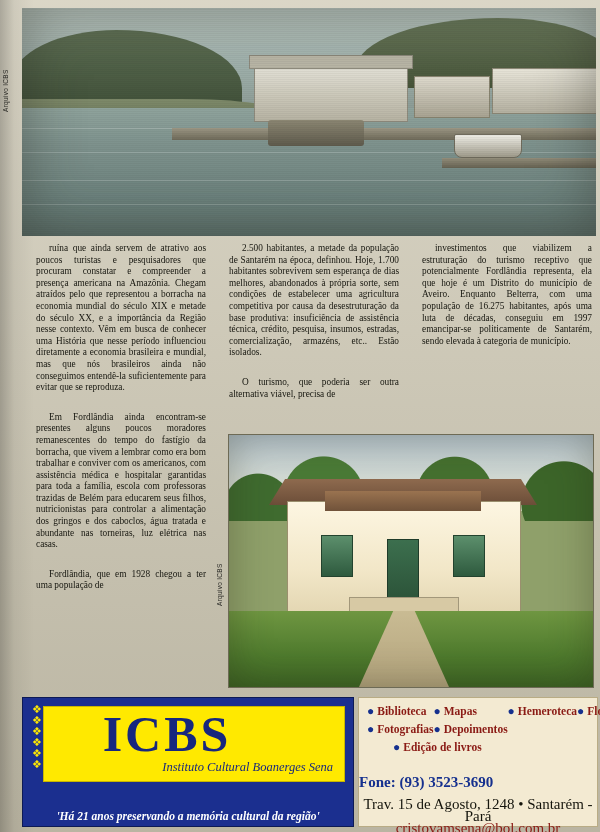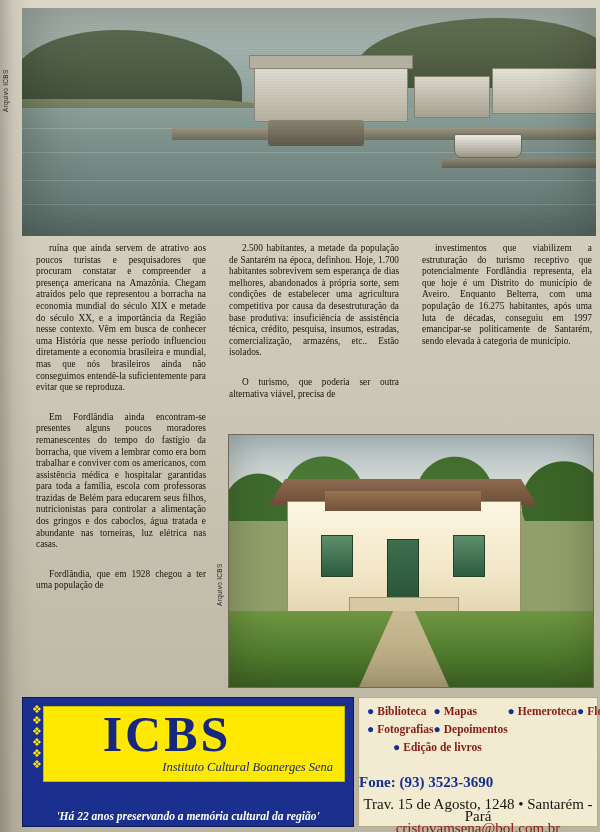--- a/index.html
+++ b/index.html
@@ -417,21 +417,21 @@
     <div class="vign2"></div>
   </div>
   <div class="credit-bottom">Arquivo ICBS</div>
 
   <div class="ad">
     <div class="ad-left">
       <div class="swirl">❖<br>❖<br>❖<br>❖<br>❖<br>❖</div>
       <div class="yellowband"></div>
       <div class="icbs">ICBS</div>
       <div class="icbs-sub">Instituto Cultural Boanerges Sena</div>
-      <div class="tagline">'Há 22 anos preservando a memória cultural da região'</div>
+      <div class="tagline">'Há 21 anos preservando a memória cultural da região'</div>
     </div>
     <div class="ad-right">
       <div class="svcs">
         <div class="svc"><span class="dot">●</span><span>Biblioteca</span></div>
         <div class="svc"><span class="dot">●</span><span>Mapas</span></div>
         <div class="svc"><span class="dot">●</span><span>Hemeroteca</span></div>
         <div class="svc"><span class="dot">●</span><span>Florestal</span></div>
         <div class="svc"><span class="dot">●</span><span>Fotografias</span></div>
         <div class="svc"><span class="dot">●</span><span>Depoimentos</span></div>
         <div class="svc svc-full"><span class="dot">●</span><span>Edição de livros</span></div>

